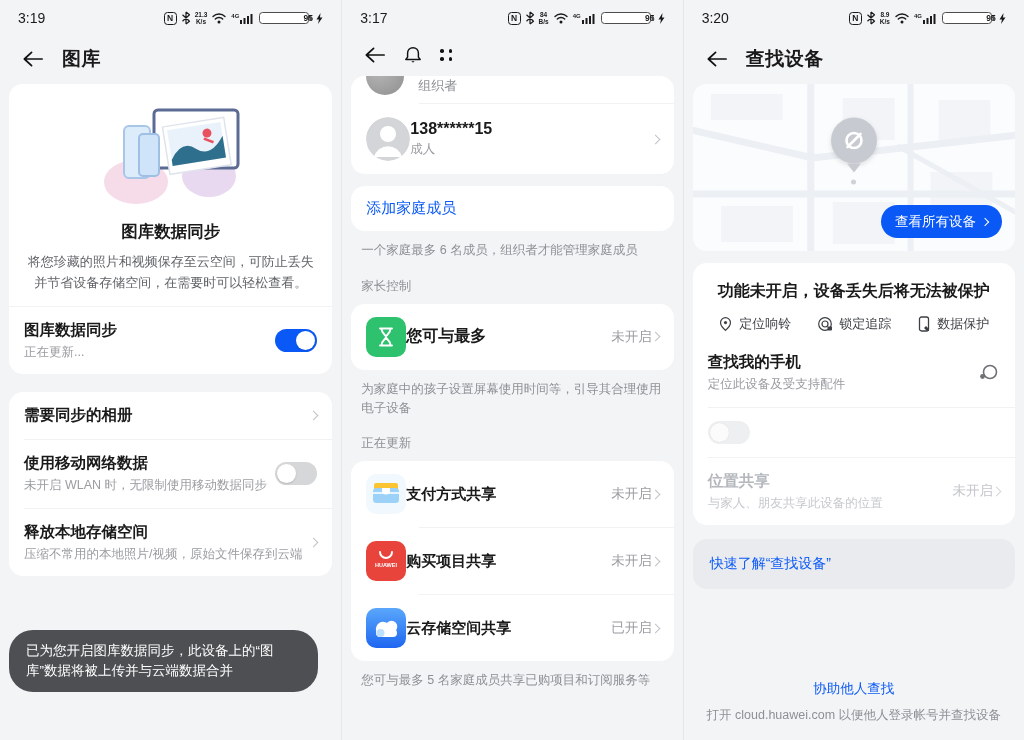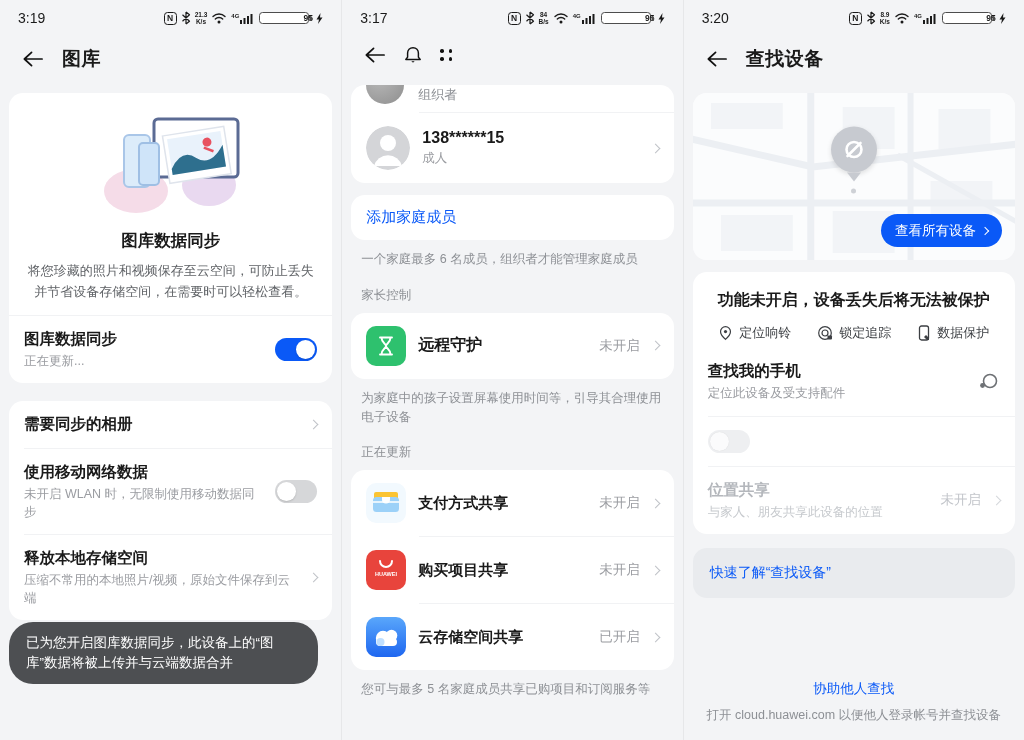--- a/index.html
+++ b/index.html
@@ -20,22 +20,22 @@
   .bat-body { width:22px; height:12.5px; border:1.2px solid #4d4d4d; border-radius:3.5px; display:flex; align-items:center; justify-content:center; font-size:8.5px; font-weight:600; color:#1a1a1a; background:#fff;padding-left:48px; }
   .bat-cap { width:2px; height:5px; background:#4d4d4d; border-radius:0 1.5px 1.5px 0; margin-left:1px; }
 
   
   .header { display:flex; align-items:center; gap:18px; padding:16px 22px 12px 22px; }
   .h-title { font-size:19px; font-weight:700; flex:1; letter-spacing:.5px; }
   .dots { display:grid; grid-template-columns:4px 4px; gap:4.5px; }
   .dots i { width:3.5px; height:3.5px; background:#111; border-radius:50%; }
 
   
-  .card { background:#fff; border-radius:14px; margin:9px 9px; overflow:hidden; }
-  .row { display:flex; align-items:center; padding:13px 15px; gap:12px; }
+  .card { background:#fff; border-radius:14px; margin:0 9px; overflow:hidden; }
+  .row { display:flex; align-items:center; padding:13px 15px; gap:0; }
   .row-main { flex:1; min-width:0; }
   .row-title { font-size:15px; color:#1a1a1a; }
   .row-title.bold { font-weight:600; font-size:15.5px; }
   .row-sub { font-size:12.5px; color:#9a9ca1; margin-top:3px; line-height:1.4; }
   .status-val { font-size:13.5px; color:#9a9ca1; white-space:nowrap; }
   .chev { width:7px; height:7px; border-top:1.7px solid #bfc2c7; border-right:1.7px solid #bfc2c7; transform:rotate(45deg); flex-shrink:0; }
   .divider { height:1px; background:#f1f2f4; margin-left:15px; }
   .divider.ind { margin-left:68px; }
   .hint { font-size:12.5px; color:#8d9095; line-height:1.5; margin:10px 19px 0 19px; }
   .section-label { font-size:12.5px; color:#8d9095; margin:18px 19px 9px 19px; }
@@ -45,21 +45,21 @@
   .toggle::after { content:""; position:absolute; width:19px; height:19px; border-radius:50%; background:#fff; top:2px; box-shadow:0 1px 2px rgba(0,0,0,.15); }
   .toggle.on { background:#0a59f7; } .toggle.on::after { right:2px; }
   .toggle.off { background:#d6d7d9; } .toggle.off::after { left:2px; }
   .toggle.disabled { background:#eeeff1; } .toggle.disabled::after { left:2px; background:#fbfbfc; box-shadow:0 0 1px rgba(0,0,0,.12); }
 
   
   .sync-hero { padding:18px 16px 0 16px; text-align:center; }
   .sync-title { font-size:16.5px; font-weight:700; margin-top:10px; }
   .sync-desc { font-size:13px; color:#5f6266; line-height:1.6; margin:9px 2px 12px 2px; text-align:center; }
   .row.bt { border-top:1px solid #f1f2f4; }
-  .toast { position:absolute; left:9px; right:23px; bottom:56px; background:#4d4f52; color:#fff; border-radius:24px; padding:11px 17px; font-size:13.5px; line-height:1.5; }
+  .toast { position:absolute; left:9px; right:23px; bottom:48px; background:#4d4f52; color:#fff; border-radius:24px; padding:11px 17px; font-size:13.5px; line-height:1.5; }
 
   
   .avatar { border-radius:50%; overflow:hidden; flex-shrink:0; }
   .organizer-row { display:flex; align-items:center; gap:14px; padding:0 15px 8px 15px; }
   .org-avatar { width:38px; height:38px; margin-top:-19px; background:radial-gradient(circle at 35% 30%, #b9b9b9, #8e8e8e); }
   .org-label { font-size:13px; color:#8d9095; }
 
   
   .app-ic { width:40px; height:40px; border-radius:10px; flex-shrink:0; display:flex; align-items:center; justify-content:center; }
 
@@ -271,21 +271,21 @@
 
   <div class="section-label">家长控制</div>
   <div class="card">
     <div class="row">
       <span class="app-ic" style="background:#2ec16e;">
         <svg width="20" height="22" viewBox="0 0 20 22">
             <path d="M4 2.5 h12 M4 19.5 h12 M5.5 2.5 c0 5.5 4.5 6 4.5 8.5 s-4.5 3 -4.5 8.5 M14.5 2.5 c0 5.5 -4.5 6 -4.5 8.5 s4.5 3 4.5 8.5" stroke="#fff" stroke-width="1.9" fill="none" stroke-linecap="round"></path>
           </svg>
       </span>
       <div class="row-main">
-          <div class="row-title" style="font-weight:600;font-size:16px;">远程守护</div>
+          <div class="row-title" style="font-weight:600;font-size:16px;">您可与最多</div>
         </div>
       <span class="status-val">未开启</span>
       <span class="chev"></span>
     </div>
   </div>
   <div class="hint">为家庭中的孩子设置屏幕使用时间等，引导其合理使用电子设备</div>
 
   <div class="section-label">正在更新</div>
   <div class="card">
     <div class="row">

